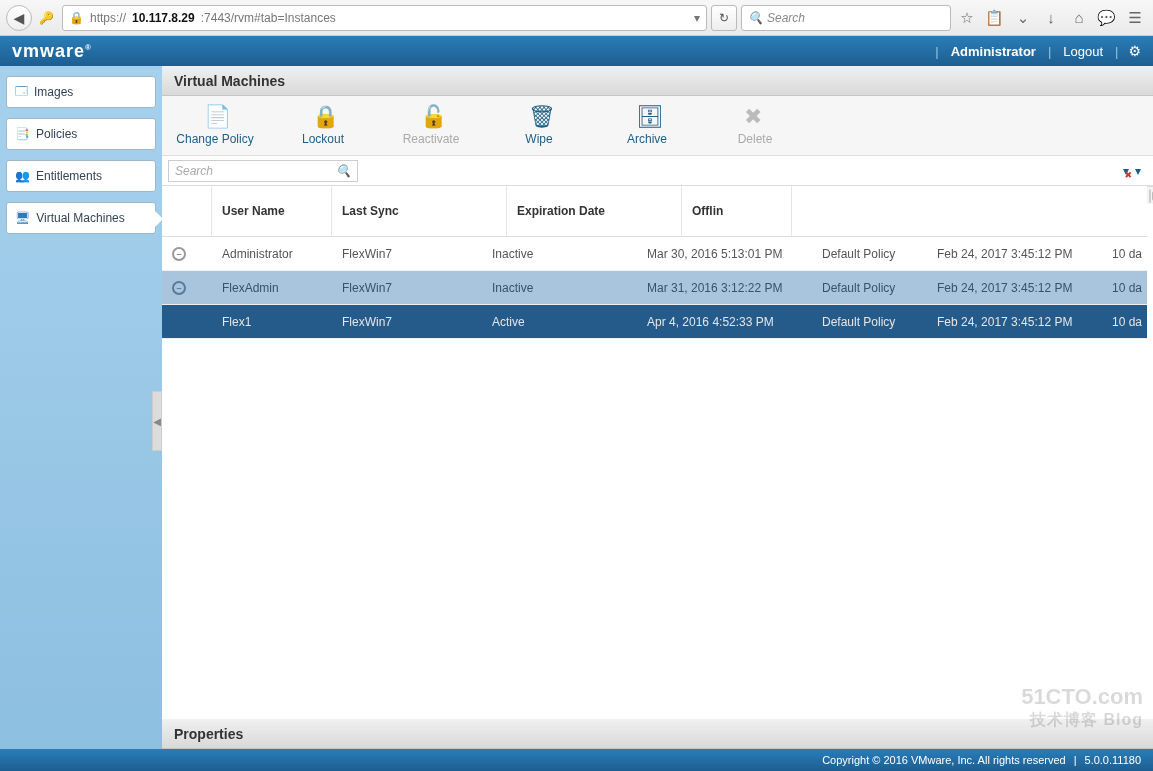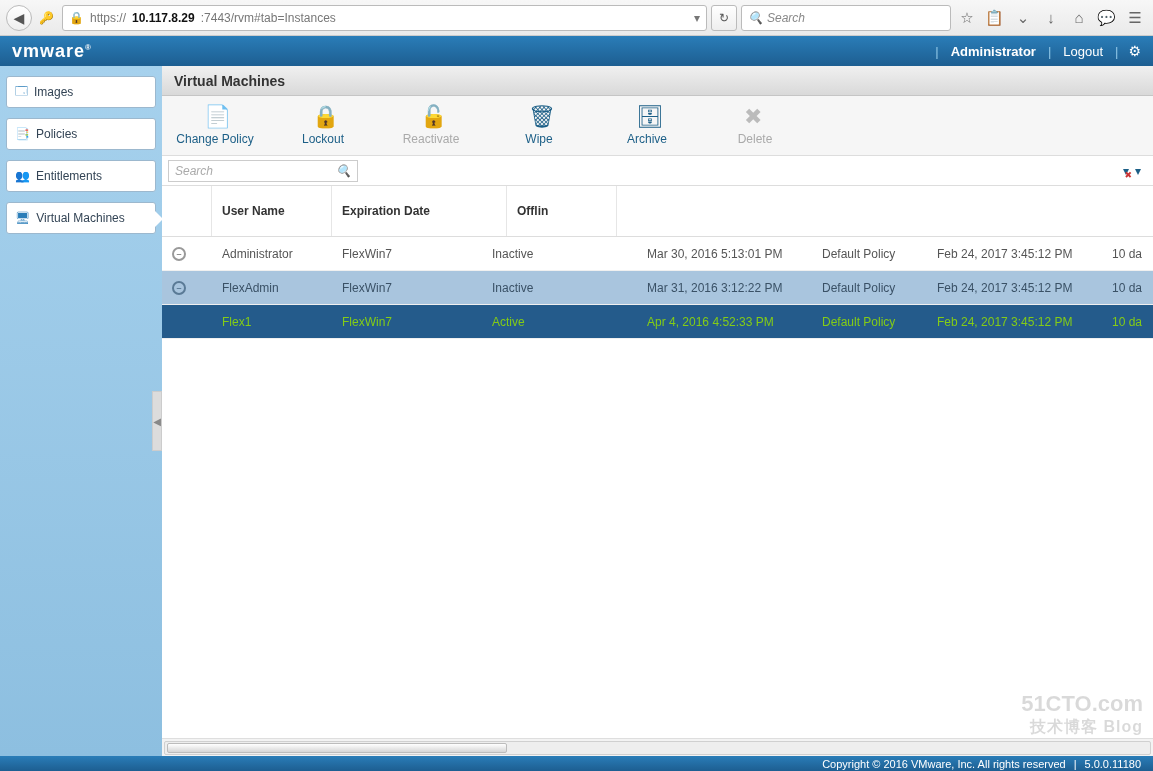--- a/index.html
+++ b/index.html
@@ -37,51 +37,51 @@
   .tool-btn { display:flex; flex-direction:column; align-items:center; justify-content:center; width:90px; gap:4px; color:#1c5f87; font-size:12px; }
   .tool-btn.disabled { color:#aaa; }
   .tool-btn svg, .tool-btn .glyph { width:22px; height:22px; fill:#1c5f87; font-size:22px; line-height:22px;}
   .tool-btn.disabled svg, .tool-btn.disabled .glyph { fill:#bbb; color:#bbb; }
 
   .searchrow { height:30px; background:#fff; border-bottom:1px solid #ddd; display:flex; align-items:center; padding:0 6px; gap:6px; }
   .searchbox { flex:0 0 190px; height:22px; background:#fff; border:1px solid #ccc; display:flex; align-items:center; padding:0 6px; color:#aaa; font-style:italic; justify-content:space-between;}
   .searchrow .flexfill{flex:1;}
   .filter-icons { display:flex; gap:6px; padding-right:6px; }
 
-  .table-wrap { flex:1; position:relative; overflow:hidden; display:flex; flex-direction:column; }
+  .table-wrap { flex:1; position:relative; overflow:hidden; display:flex; flex-direction:row; }
   .grid { flex:1; overflow:auto; }
   .thead { display:flex; background:#fff; border-bottom: 1px solid #ddd; min-width:1250px; }
   .th { padding:18px 10px; font-weight:bold; color:#333; border-right:1px solid #e6e6e6; font-size:12px; display:flex; align-items:flex-end;}
   .trow { display:flex; height:34px; align-items:center; border-bottom:1px solid #f0f0f0; min-width:1250px;}
   .td { padding:0 10px; color:#555; font-size:12px; overflow:hidden; white-space:nowrap; text-overflow:ellipsis;}
   .trow.sel { background:#a9c5de; color:#3a5166;}
   .trow.sel .td{ color:#3a5166;}
   .trow.active { background:#245b8b; }
-  .trow.active .td { color:#84cc16; }
+  .trow.active .td { color:#e5e5e5; }
   .col-icon{width:50px;}
   .col-user{width:120px;}
   .col-img{width:150px;}
   .col-status{width:155px;}
   .col-sync{width:175px;}
   .col-policy{width:115px;}
   .col-exp{width:175px;}
   .col-off{width:110px;}
   .collapse-ic { color:#888; width:14px;height:14px; border:2px solid #999; border-radius:50%; font-size:9px; display:inline-flex;align-items:center;justify-content:center; line-height:1; font-weight:bold;}
 
   .side-collapse { position:absolute; left:-10px; top:325px; width:10px; height:60px; background:#dcdcdc; border:1px solid #ccc; display:flex;align-items:center;justify-content:center; color:#888; font-size:10px;}
 
   .hscroll { height:18px; background:#f3f3f3; border-top:1px solid #dedede; display:flex; align-items:center; }
   .hscroll-track { flex:1; height:14px; background:#eee; border:1px solid #d0d0d0; position:relative; margin:0 2px; border-radius:2px;}
   .hscroll-thumb { position:absolute; left:2px; top:1px; height:10px; width:340px; background:linear-gradient(#fff,#d6d6d6); border:1px solid #bcbcbc; border-radius:2px;}
 
   .status-row { height:28px; border-top:1px solid #ddd; display:flex; align-items:center; padding:0 10px; gap:6px; font-size:12px; color:#333;}
   .status-row .flexfill{flex:1;}
   .chk { width:13px; height:13px; border:1px solid #999; background:#fff;}
 
-  .footer { height:15px; background:linear-gradient(#2a7db8,#1d5e91); color:#fff; font-size:11px; display:flex; align-items:center; justify-content:flex-end; padding:0 12px; gap:8px;}
+  .footer { height:22px; background:linear-gradient(#2a7db8,#1d5e91); color:#fff; font-size:11px; display:flex; align-items:center; justify-content:flex-end; padding:0 12px; gap:8px;}
   .watermark { position:absolute; right:10px; bottom:18px; color:rgba(0,0,0,0.15); font-weight:bold; font-size:22px; pointer-events:none; text-align:right;}
   .watermark small{display:block;font-size:16px; letter-spacing:1px;}
 </style>
 </head>
 <body>
 
 <div class="browser-bar">
   <div class="nav-btn">◀</div>
   <div class="id-btn">🔑</div>
   <div class="url-bar">
@@ -181,20 +181,21 @@
           <span style="color:#1c5f87; position:relative;">▾<span style="color:#c33;position:absolute;right:-3px;bottom:-2px;font-size:9px;">✖</span></span>
           <span style="color:#1c5f87">▾</span>
         </div>
       </div>
 
       <div class="table-wrap">
         <div class="grid">
           <div class="thead">
             <div class="th col-icon"></div>
             <div class="th col-user">User Name</div>
+            <div class="th col-sync">Last Sync</div>
             <div class="th col-exp">Expiration Date</div>
             <div class="th col-off">Offlin</div>
           </div>
 
           <div class="trow">
             <div class="td col-icon"><span class="collapse-ic">–</span></div>
             <div class="td col-user">Administrator</div>
             <div class="td col-img">FlexWin7</div>
             <div class="td col-status">Inactive</div>
             <div class="td col-sync">Mar 30, 2016 5:13:01 PM</div>
@@ -224,20 +225,21 @@
           </div>
         </div>
         <div class="hscroll">
           <div class="hscroll-track">
               <div class="hscroll-thumb"></div>
             </div>
         </div>
       </div>
 
 
+      <div class="panel-header">Properties</div>
 
       <div class="watermark">
         <span>51CTO.com</span>
         <small>技术博客  Blog</small>
       </div>
     </div>
   </div>
 
   <div class="footer">
     <span>Copyright © 2016 VMware, Inc. All rights reserved</span>

